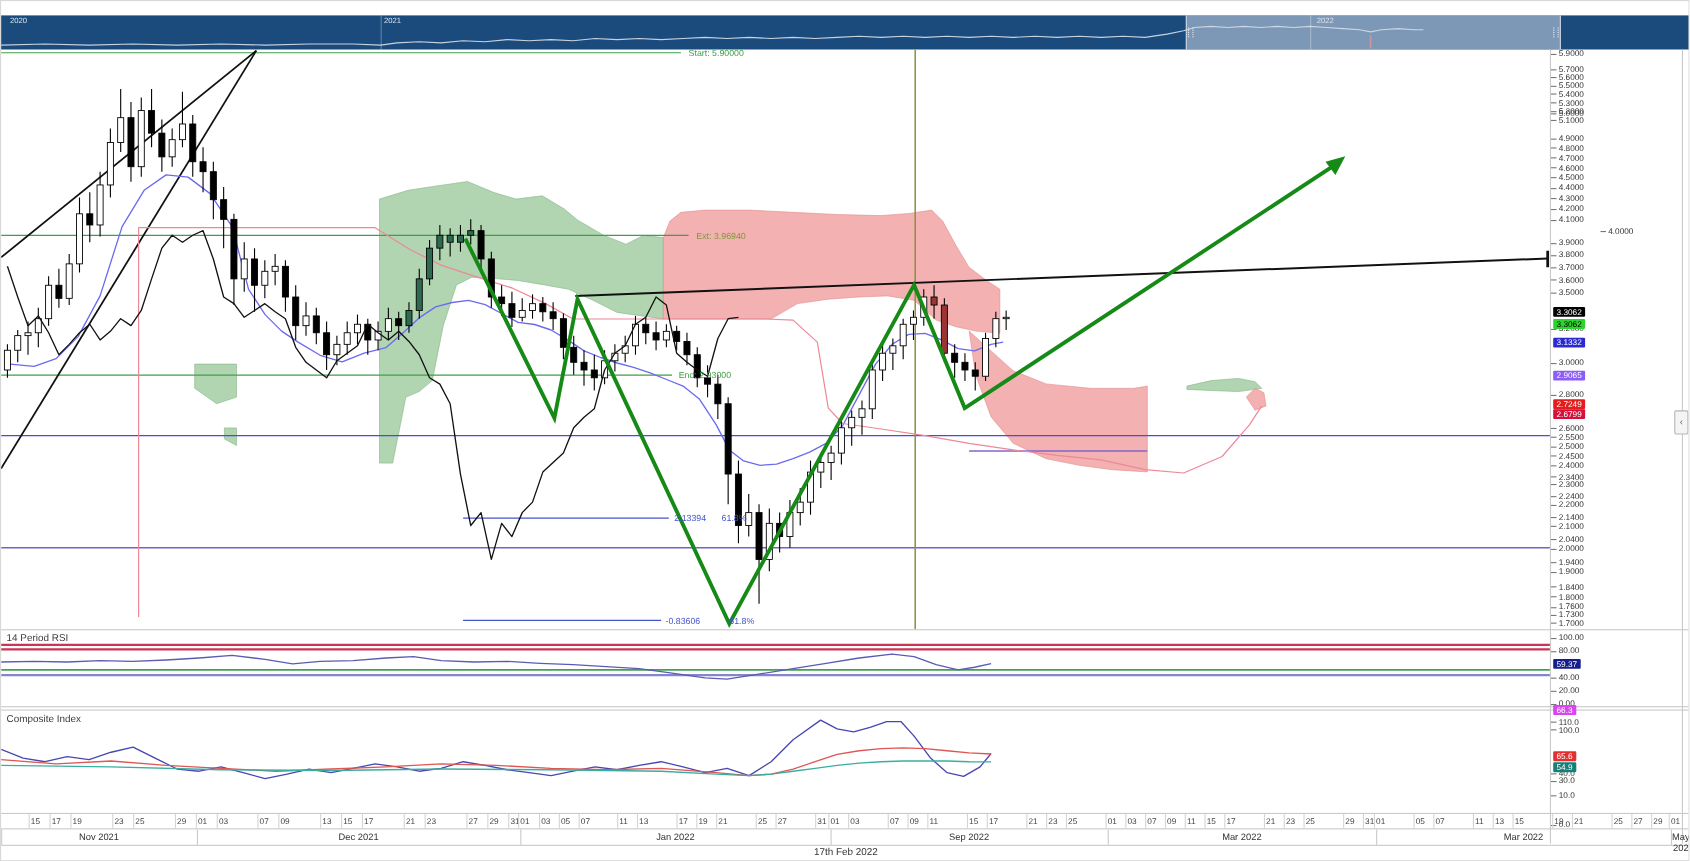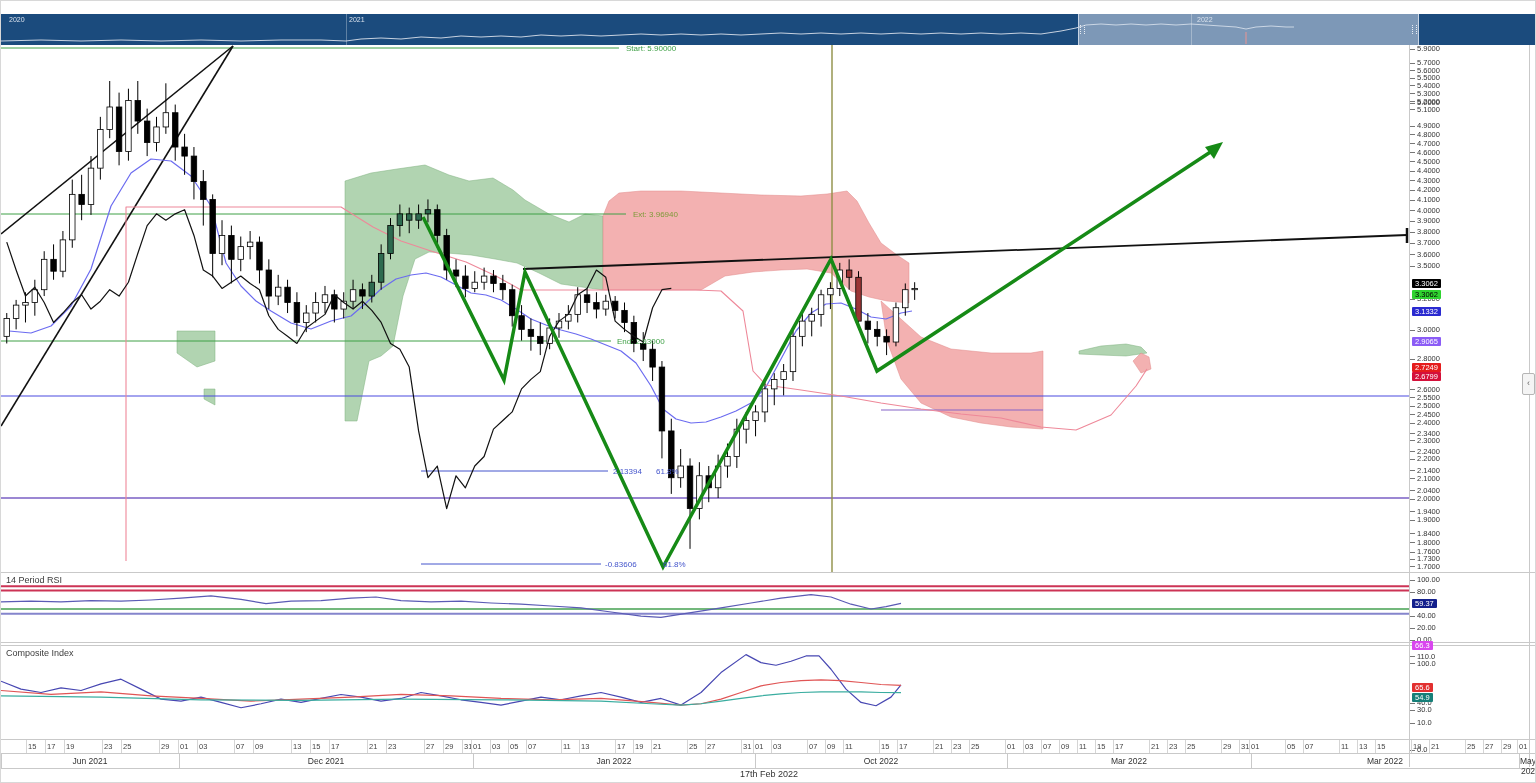--- a/index.html
+++ b/index.html
@@ -328,21 +328,21 @@
       <div class="tk" style="top: 53px;"><i></i>5.0000</div>
       <div class="tk" style="top: 76.2583px;"><i></i>4.9000</div>
       <div class="tk" style="top: 84.836px;"><i></i>4.8000</div>
       <div class="tk" style="top: 93.5942px;"><i></i>4.7000</div>
       <div class="tk" style="top: 102.541px;"><i></i>4.6000</div>
       <div class="tk" style="top: 111.684px;"><i></i>4.5000</div>
       <div class="tk" style="top: 121.033px;"><i></i>4.4000</div>
       <div class="tk" style="top: 130.596px;"><i></i>4.3000</div>
       <div class="tk" style="top: 140.385px;"><i></i>4.2000</div>
       <div class="tk" style="top: 150.41px;"><i></i>4.1000</div>
-      <div class="tk" style="top: 160.682px;"><i></i>4.0000</div>
+      <div class="tk" style="top: 160.682px; margin-left: 45px;"><i></i>4.0000</div>
       <div class="tk" style="top: 171.214px;"><i></i>3.9000</div>
       <div class="tk" style="top: 182.02px;"><i></i>3.8000</div>
       <div class="tk" style="top: 193.114px;"><i></i>3.7000</div>
       <div class="tk" style="top: 204.512px;"><i></i>3.6000</div>
       <div class="tk" style="top: 216.231px;"><i></i>3.5000</div>
       <div class="tk" style="top: 249px;"><i></i>3.2000</div>
       <div class="tk" style="top: 280.357px;"><i></i>3.0000</div>
       <div class="tk" style="top: 309.059px;"><i></i>2.8000</div>
       <div class="tk" style="top: 339.887px;"><i></i>2.6000</div>
       <div class="tk" style="top: 347.965px;"><i></i>2.5500</div>
@@ -385,27 +385,27 @@
       <div class="vlab" style="top: 596px; background: #d946ef; color: rgb(255, 255, 255);">66.3</div>
       <div class="vlab" style="top: 638px; background: rgb(226, 48, 48); color: rgb(255, 255, 255);">65.6</div>
       <div class="vlab" style="top: 648px; background: rgb(22, 127, 120); color: rgb(255, 255, 255);">54.9</div>
     </div>
 
   <div class="collapse-tab">‹</div>
 
   <div class="dates" id="dates">
     <div class="monthrow" id="months">
         <div class="monthsep" style="left: 0px;"></div>
-        <div class="month" style="left: 0px; width: 178px;">Jun 2021</div>
+        <div class="month" style="left: 0px; width: 178px;">Nov 2021</div>
         <div class="monthsep" style="left: 178px;"></div>
         <div class="month" style="left: 178px; width: 294px;">Dec 2021</div>
         <div class="monthsep" style="left: 472px;"></div>
         <div class="month" style="left: 472px; width: 282px;">Jan 2022</div>
         <div class="monthsep" style="left: 754px;"></div>
-        <div class="month" style="left: 754px; width: 252px;">Oct 2022</div>
+        <div class="month" style="left: 754px; width: 252px;">Sep 2022</div>
         <div class="monthsep" style="left: 1006px;"></div>
         <div class="month" style="left: 1006px; width: 244px;">Mar 2022</div>
         <div class="monthsep" style="left: 1250px;"></div>
         <div class="month" style="left: 1250px; width: 268px;">Mar 2022</div>
         <div class="monthsep" style="left: 1518px;"></div>
         <div class="month" style="left: 1518px; width: 18px;">May 202</div>
       </div>
   <div class="daysep" style="left: 25px;"></div>
       <div class="day" style="left: 27px;">15</div>
       <div class="daysep" style="left: 44px;"></div>

